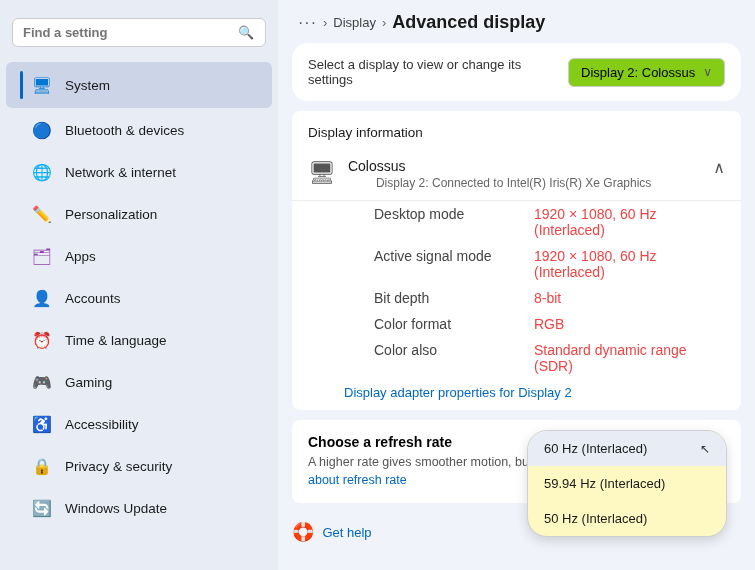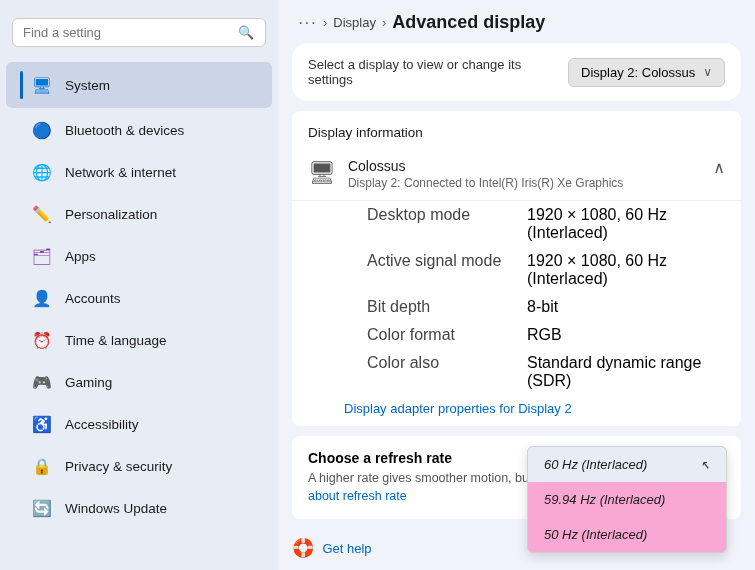--- a/index.html
+++ b/index.html
@@ -35,20 +35,21 @@
       padding: 6px 10px;
     }
 
     .search-box input {
       border: none;
       outline: none;
       font-size: 13px;
       width: 100%;
       background: transparent;
       color: #0f172a;
+      font-weight: bold;
     }
 
     .search-icon {
       font-size: 13px;
       color: #555;
       margin-left: 4px;
     }
 
     .nav-item {
       display: flex;
@@ -147,21 +148,21 @@
 
     .display-selector-bar .selector-label {
       font-size: 13px;
       color: #333;
       max-width: 220px;
     }
 
     .display-dropdown {
       display: flex;
       align-items: center;
-      background: #e5e5e5;
+      background: #84cc16;
       border: 1px solid #ccc;
       border-radius: 6px;
       padding: 6px 12px;
       font-size: 13px;
       cursor: pointer;
       gap: 8px;
       white-space: nowrap;
     }
 
     .display-dropdown .dd-chevron {
@@ -202,42 +203,44 @@
     .display-info-header .monitor-info .monitor-name {
       font-size: 14px;
       font-weight: 500;
       color: #1a1a1a;
     }
 
     .display-info-header .monitor-info .monitor-sub {
       font-size: 12px;
       color: #666;
       margin-top: 2px;
+      margin-left: 28px;
     }
 
     .collapse-icon {
       font-size: 16px;
       color: #555;
       cursor: pointer;
     }
 
     .info-row {
       display: flex;
-      padding: 5px 16px 5px 75px;
-      font-size: 16px;
+      padding: 5px 16px 5px 52px;
+      font-size: 14px;
+      margin-left: 30px;
     }
 
     .info-label {
       color: #444;
       width: 160px;
       flex-shrink: 0;
     }
 
     .info-value {
-      color: #000000;
+      color: #ef4444;
     }
 
     .info-link {
       color: #0067c0;
       text-decoration: none;
       font-size: 13px;
       padding: 6px 16px 10px 52px;
       display: block;
       cursor: pointer;
     }
@@ -267,28 +270,27 @@
       color: #0067c0;
       text-decoration: none;
       cursor: pointer;
     }
 
     
     .dropdown-menu {
       position: absolute;
       right: 14px;
       top: 10px;
-      background: #f9a8d4;
+      background: #fef9c3;
       border: 1px solid #d0d0d0;
-      border-radius: 6px;
+      border-radius: 20px;
       box-shadow: 0 4px 12px rgba(0,0,0,0.15);
       min-width: 200px;
       overflow: hidden;
       z-index: 10;
-      font-style: italic;
     }
 
     .dropdown-item {
       padding: 10px 16px;
       font-size: 13px;
       cursor: pointer;
       color: #1a1a1a;
     }
 
     .dropdown-item.selected {

